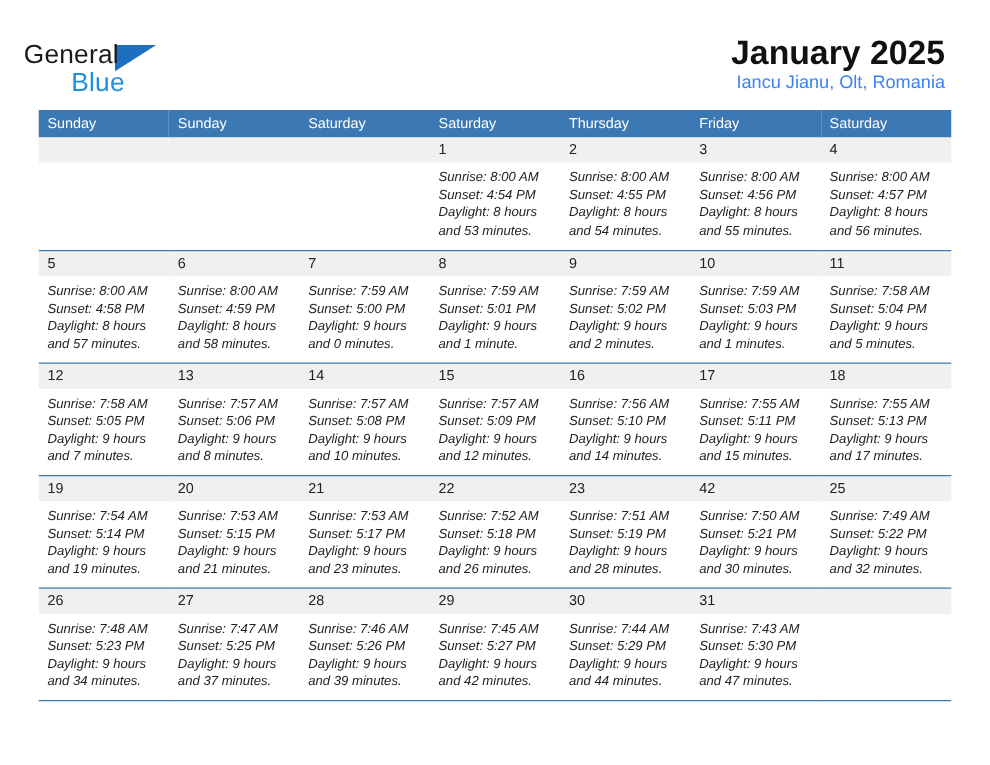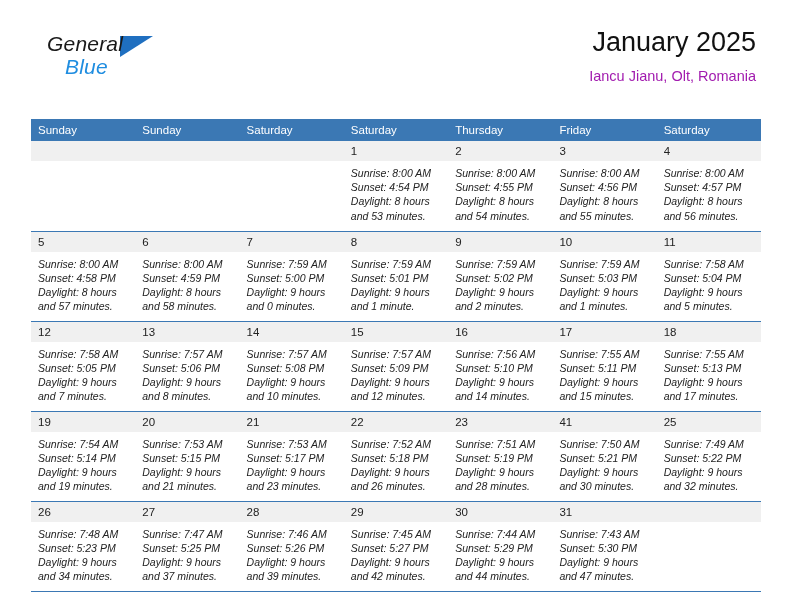--- a/index.html
+++ b/index.html
@@ -23,26 +23,25 @@
 
   
   .top {
     position: relative;
     height: 72px;
     padding: 0 34px;
     box-sizing: border-box;
   }
   .brand {
     position: absolute;
-    left: 47px;
+    left: 19px;
     top: 33px;
     display: block;
     line-height: 1;
     user-select: none;
-    font-style: italic;
   }
   .brand-row1 {
     position: relative;
     display: block;
     font-size: 21px;
     color: #1a1a1a;
     letter-spacing: .2px;
     height: 22px;
   }
   .brand-general {
@@ -56,47 +55,47 @@
     width: 0;
     height: 0;
     border-left: 33px solid #1f6fc0;
     border-bottom: 21px solid transparent;
   }
   .brand-row2 {
     display: block;
     font-size: 21px;
     color: #1f8de0;
     margin-top: 1px;
-    margin-left: 18px;
+    margin-left: 38px;
     letter-spacing: .2px;
   }
   .title-block {
     position: absolute;
     right: 36px;
     top: 28px;
     text-align: right;
   }
   .cal-title {
     font-size: 27px;
     color: #111111;
     line-height: 1.1;
-    font-weight: normal;
+    font-weight: bold;
     margin: 0;
   }
   .cal-subtitle {
     font-size: 14.5px;
-    color: #a21caf;
-    margin-top: 10px;
+    color: #3b82f6;
+    margin-top: 0;
   }
 
   
   .calendar {
     position: absolute;
     left: 31px;
-    top: 119px;
+    top: 88px;
     width: 730px;
     border-collapse: collapse;
     table-layout: fixed;
   }
   .calendar th {
     background: #3b78b4;
     color: #ffffff;
     font-size: 11.5px;
     font-weight: normal;
     text-align: left;
@@ -445,21 +444,21 @@
               <div class="info">
                 <div>Sunrise: 7:51 AM</div>
                 <div>Sunset: 5:19 PM</div>
                 <div>Daylight: 9 hours</div>
                 <div>and 28 minutes.</div>
               </div>
             </div>
           </td>
           <td>
             <div class="cell-inner">
-              <div class="daynum">41</div>
+              <div class="daynum">42</div>
               <div class="info">
                 <div>Sunrise: 7:50 AM</div>
                 <div>Sunset: 5:21 PM</div>
                 <div>Daylight: 9 hours</div>
                 <div>and 30 minutes.</div>
               </div>
             </div>
           </td>
           <td>
             <div class="cell-inner">

